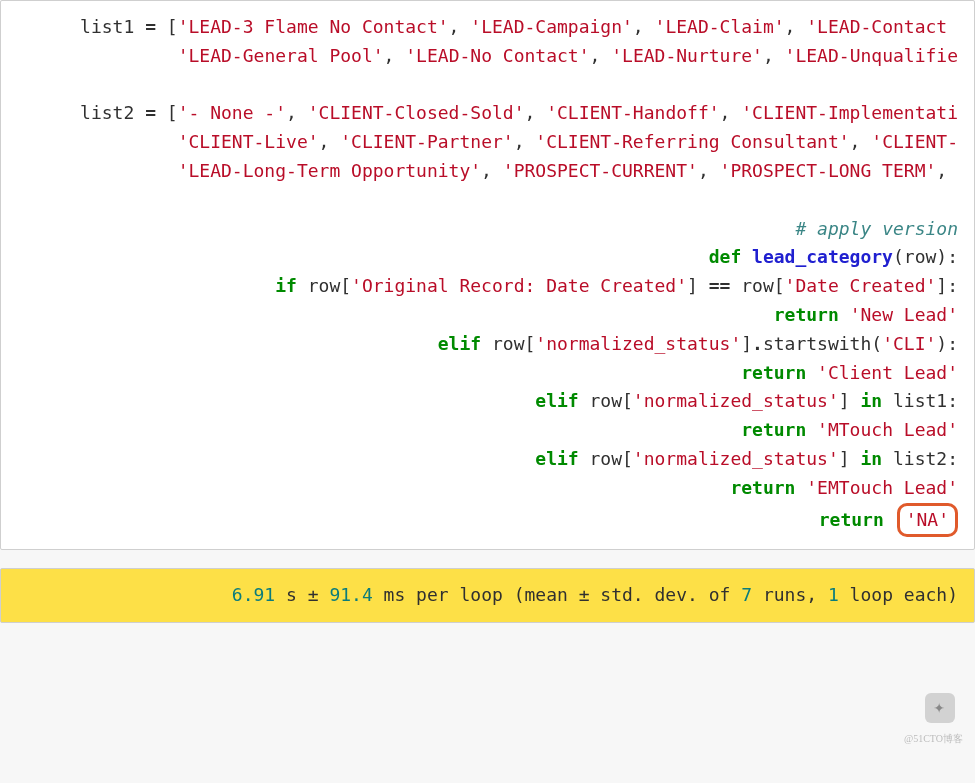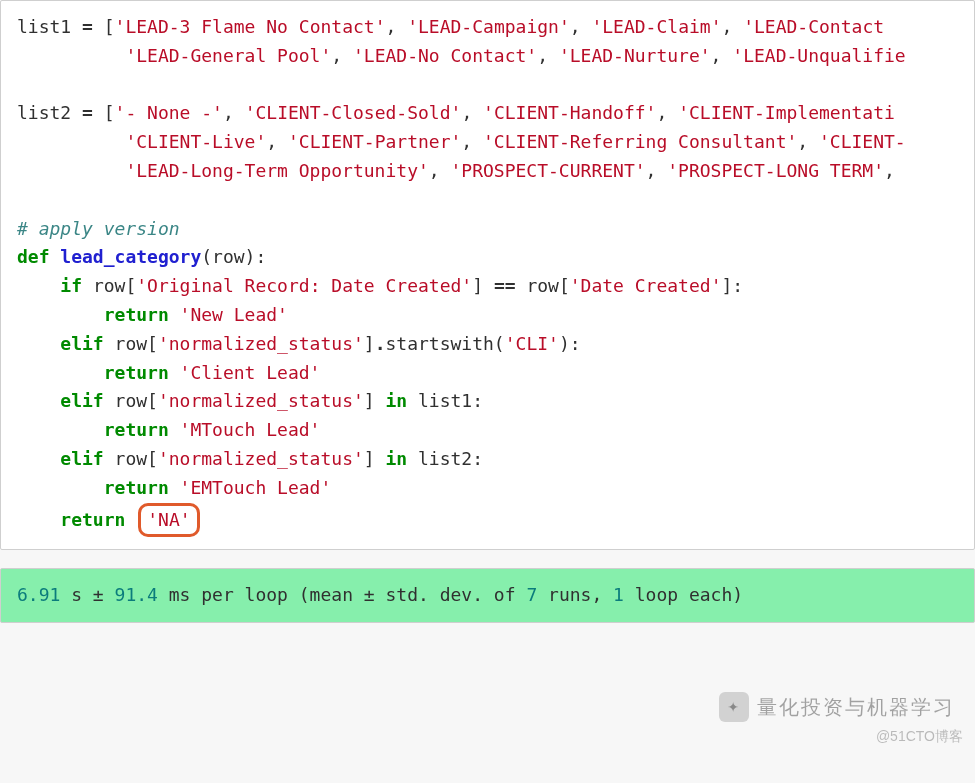--- a/index.html
+++ b/index.html
@@ -11,31 +11,32 @@
     line-height: 1.6;
     color: #303030;
   }
   .page {
     padding: 0;
     width: 975px;
     height: 753px;
     position: relative;
     overflow: hidden;
     box-sizing: border-box;
+    text-align: right;
   }
   .cell {
     border: 1px solid #cfcfcf;
     background: #ffffff;
     padding: 12px 16px;
     margin: 0 0 18px 0;
     border-radius: 2px;
     box-sizing: border-box;
   }
   .cell.output {
-    background: #86efac;
+    background: #fde047;
   }
   pre {
     margin: 0;
     font-family: inherit;
     white-space: pre;
     overflow: hidden;
   }
   .tok-op   { color: #303030; font-weight: bold; }
   .tok-str  { color: #b90d28; }
   .tok-kw   { color: #008a00; font-weight: bold; }
@@ -67,23 +68,23 @@
     width: 30px; height: 30px;
     border-radius: 6px;
     background: rgba(0,0,0,0.15);
     display:flex;align-items:center;justify-content:center;
     font-size:14px;color:rgba(0,0,0,0.35);
   }
   .watermark-sub {
     position: absolute;
     right: 12px;
     bottom: 6px;
-    font-size: 14px;
+    font-size: 10px;
     color: rgba(0,0,0,0.25);
-    font-family: Liberation Sans, sans-serif;
+    font-family: Liberation Serif, serif;
   }
 </style>
 </head>
 <body>
 
 <div class="page">
 
   <div class="cell">
     <pre><span class="tok-plain">list1 </span><span class="tok-op">=</span><span class="tok-plain"> [</span><span class="tok-str">'LEAD-3 Flame No Contact'</span><span class="tok-plain">, </span><span class="tok-str">'LEAD-Campaign'</span><span class="tok-plain">, </span><span class="tok-str">'LEAD-Claim'</span><span class="tok-plain">, </span><span class="tok-str">'LEAD-Contact </span>
 <span class="tok-plain">          </span><span class="tok-str">'LEAD-General Pool'</span><span class="tok-plain">, </span><span class="tok-str">'LEAD-No Contact'</span><span class="tok-plain">, </span><span class="tok-str">'LEAD-Nurture'</span><span class="tok-plain">, </span><span class="tok-str">'LEAD-Unqualifie</span>
@@ -105,17 +106,16 @@
 <span>    </span><span class="tok-kw">return</span><span> </span><span class="highlight-box"><span class="tok-str">'NA'</span></span></pre>
   </div>
 
 
   <div class="cell output">
     <pre><span class="tok-num">6.91</span><span class="tok-plain"> s ± </span><span class="tok-num">91.4</span><span class="tok-plain"> ms per loop (mean ± std. dev. of </span><span class="tok-num">7</span><span class="tok-plain"> runs, </span><span class="tok-num">1</span><span class="tok-plain"> loop each)</span></pre>
   </div>
 
   <div class="watermark">
     <span class="logo">✦</span>
-    <span>量化投资与机器学习</span>
   </div>
   <div class="watermark-sub">@51CTO博客</div>
 
 </div>
 
 </body></html>

